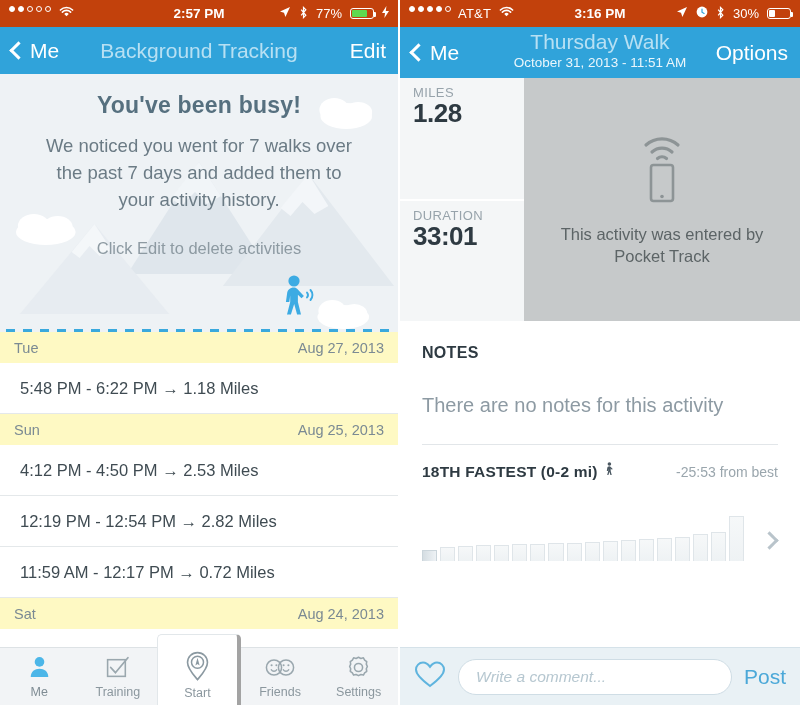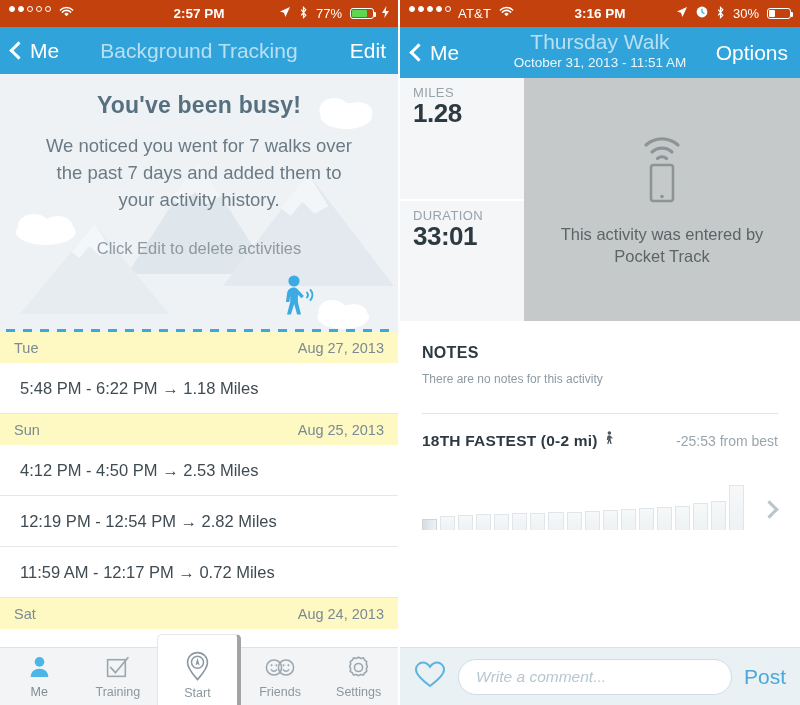--- a/index.html
+++ b/index.html
@@ -123,21 +123,21 @@
   .stat .k { font-size: 13px; color: #97a3ab; letter-spacing: .4px; }
   .stat .v { font-size: 26px; color: #2e3a42; font-weight: bold; margin-top: -2px; letter-spacing: -.5px; }
   .source {
     flex: 1; background: #c6c9ca; display: flex; flex-direction: column;
     align-items: center; justify-content: center; color: #5c6466;
   }
   .source .txt { font-size: 16.5px; text-align: center; line-height: 1.35; margin-top: 13px; }
 
   .notes { padding: 23px 22px 0; }
   .notes h3 { font-size: 16px; color: #2e3a42; font-weight: bold; letter-spacing: .3px; }
-  .notes p { font-size: 12px; color: #8d9aa3; margin-top: 10px; }
+  .notes p { font-size: 20px; color: #8d9aa3; margin-top: 32px; }
   .hr { height: 1px; background: #e2e6e9; margin: 27px 22px 0; }
 
   .perf { padding: 17px 22px 0; }
   .perf-head { display: flex; align-items: baseline; }
   .perf-title { font-size: 15.5px; color: #2e3a42; font-weight: bold; letter-spacing: .2px; }
   .perf-ico { margin-left: 7px; }
   .perf-best { margin-left: auto; font-size: 14px; color: #9aa6ad; }
   .chart { position: relative; height: 68px; margin-top: 12px; display: flex; align-items: flex-end; gap: 3px; padding-right: 34px; }
   .bar { flex: 1; background: linear-gradient(to bottom, #f6f8f9, #eef2f4); border: 1px solid #dfe5e9; border-bottom: none; }
   .bar.hl { background: linear-gradient(to right, #d5dde2, #eef2f5); border-color: #cbd5db; }

